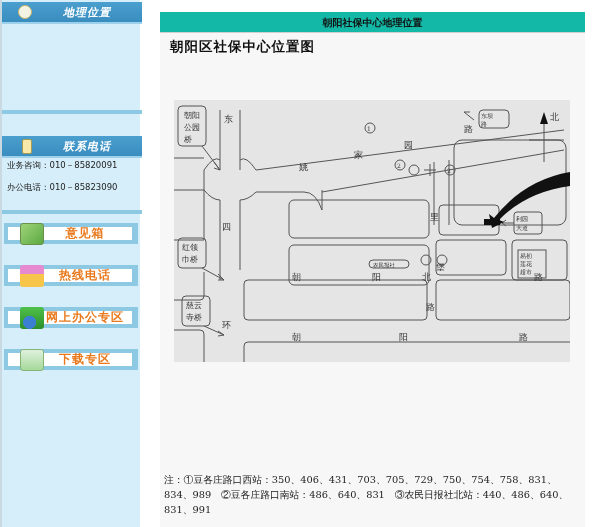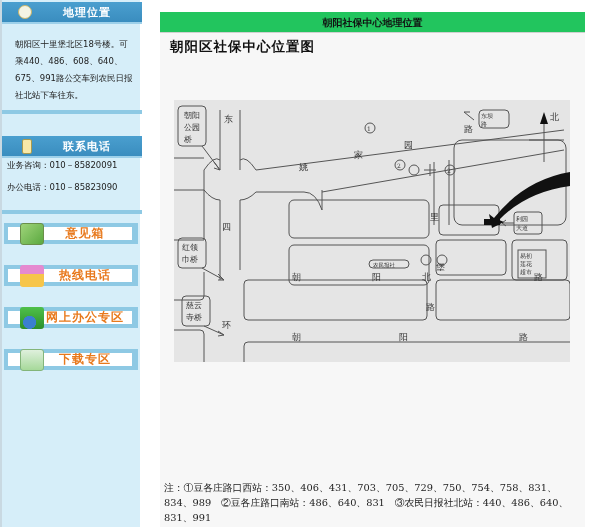--- a/index.html
+++ b/index.html
@@ -3,50 +3,49 @@
 <meta charset="utf-8">
 <style>
   * { box-sizing: border-box; margin: 0; padding: 0; }
   body { width: 600px; height: 527px; background: #ffffff; font-family: "DejaVu Sans", sans-serif; position: relative; overflow: hidden; }
 
   
   .sidebar { position: absolute; left: 0; top: 0; width: 140px; height: 527px; background: #d6eef9; border-left: 2px solid #c9d9e2; }
   .sb-header { position: absolute; left: 0; width: 140px; height: 22px; background: linear-gradient(#4a9fcf, #3a8dbf); color: #fff; font-size: 11px; font-weight: bold; display: flex; align-items: center; border-bottom: 2px solid #9dd0ea; }
   .sb-header .ico { width: 14px; height: 14px; margin-left: 16px; border-radius: 50%; background: #f4f4e4; border: 1px solid #c9b56a; display: inline-block; position: relative; }
   .sb-header .ico.phone { border-radius: 2px; width: 10px; height: 15px; background: #f8e9a8; border-color: #a89a50; margin-left: 20px; }
-  .sb-header .title { flex: 1; text-align: center; letter-spacing: 1px; }
+  .sb-header .title { flex: 1; text-align: center; letter-spacing: 1px; font-style: italic; }
   .sb-text { position: absolute; left: 13px; width: 120px; font-size: 8.5px; line-height: 17px; color: #222; }
   .sb-contact { position: absolute; left: 5px; width: 130px; font-size: 8.5px; color: #222; }
   .sb-contact div { height: 22px; line-height: 22px; }
   .sb-divider { position: absolute; left: 0; width: 140px; height: 4px; background: #8ec9e4; }
 
   .sb-btn { position: absolute; left: 2px; width: 134px; height: 21px; background: #fff; border: 4px solid #8ec9e4; border-right-width: 6px; display: flex; align-items: center; cursor: pointer; }
   .sb-btn .bicon { width: 24px; height: 22px; margin-left: 12px; border-radius: 3px; }
   .sb-btn .blabel { flex: 1; text-align: center; font-size: 12px; font-weight: bold; color: #e8791c; letter-spacing: 1px; padding-right: 6px; }
   .i-mail { background: linear-gradient(135deg, #9fd47a, #5ba940); border: 1px solid #6a8f4a; }
   .i-hot { background: linear-gradient(#e58ad0 0 40%, #f6c54a 40%); }
   .i-office { background: radial-gradient(circle at 40% 70%, #3b7fd0 30%, transparent 32%), linear-gradient(#4fc04a, #2d8f2a); }
   .i-download { background: linear-gradient(#dff0dd, #a6d99a); border: 1px solid #83b57a; }
 
   
   .main { position: absolute; left: 160px; top: 12px; width: 425px; height: 515px; background: #f7f7f7; }
-  .main-header { height: 21px; background: #22c55e; border-bottom: 1px solid #d0d0d0; text-align: center; line-height: 21px; font-size: 10px; font-weight: bold; color: #111; }
+  .main-header { height: 21px; background: #14b8a6; border-bottom: 1px solid #d0d0d0; text-align: center; line-height: 21px; font-size: 10px; font-weight: bold; color: #111; }
   .map-title { position: absolute; left: 10px; top: 26px; font-size: 13.5px; font-weight: bold; color: #111; letter-spacing: 1px; font-family: "DejaVu Serif", serif; }
   .map { position: absolute; left: 14px; top: 88px; width: 396px; height: 262px; background: #e5e5e5; }
-  .note { position: absolute; left: 4px; top: 460px; width: 420px; font-size: 9.8px; line-height: 15px; color: #222; font-family: "DejaVu Serif", serif; margin-top: 8px; }
+  .note { position: absolute; left: 4px; top: 460px; width: 420px; font-size: 9.8px; line-height: 15px; color: #222; font-family: "DejaVu Serif", serif; }
 </style>
 </head>
 <body>
 
 <div class="sidebar">
   <div class="sb-header" style="top:2px;">
     <span class="ico"></span>
     <span class="title">地理位置</span>
   </div>
-  <div class="sb-text" style="top:36px;">朝阳区十里堡北区18号楼。可乘440、486、608、640、675、991路公交车到农民日报社北站下车往东。</div>
   <div class="sb-divider" style="top:110px;"></div>
 
   <div class="sb-header" style="top:136px;">
     <span class="ico phone"></span>
     <span class="title">联系电话</span>
   </div>
   <div class="sb-contact" style="top:154px;">
     <div><span>业务咨询：</span><span>010－85820091</span></div>
     <div><span>办公电话：</span><span>010－85823090</span></div>
   </div>

